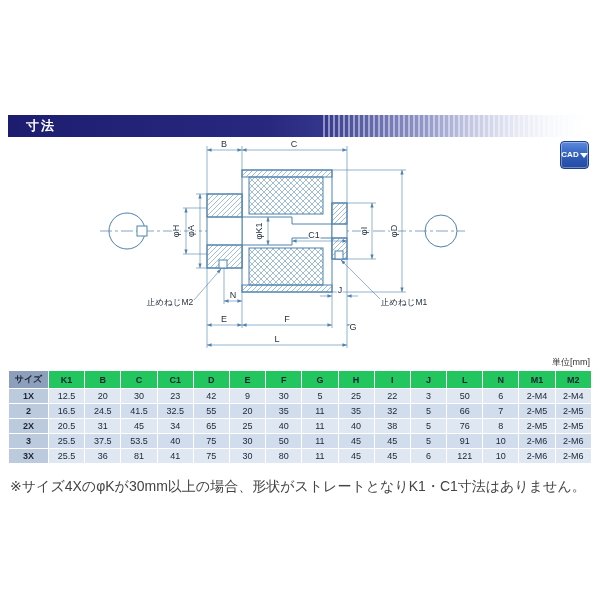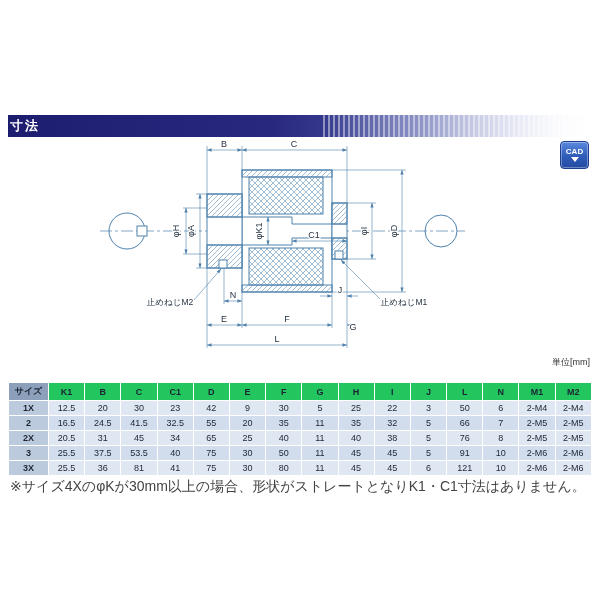--- a/index.html
+++ b/index.html
@@ -17,49 +17,49 @@
   }
   .title-stripes {
     position: absolute; right: 0; top: 0; height: 100%; width: 46%;
     background:
       linear-gradient(90deg, rgba(255,255,255,0) 0%, rgba(255,255,255,0.9) 85%, #ffffff 100%),
       repeating-linear-gradient(90deg, rgba(255,255,255,0.45) 0px, rgba(255,255,255,0.45) 2px, rgba(255,255,255,0) 2px, rgba(255,255,255,0) 5px);
   }
   .title-text {
     position: relative; z-index: 1;
     color: #ffffff; font-size: 13px; font-weight: bold;
-    line-height: 22px; padding-left: 2px; letter-spacing: 2px;
+    line-height: 22px; padding-left: 18px; letter-spacing: 2px;
     display: inline-block;
   }
   .cad-button {
     position: absolute; left: 560px; top: 141px; width: 29px; height: 28px;
     border-radius: 4px;
     background: linear-gradient(180deg, #5b8ade 0%, #2f5cb8 55%, #244ba2 100%);
     border: 1px solid #1d3f8f;
     box-shadow: inset 0 0 0 1px rgba(255,255,255,0.35);
-    display: flex; flex-direction: column; align-items: center; justify-content: center;
+    display: flex; flex-direction: row; align-items: center; justify-content: center;
     gap: 1px; cursor: pointer;
   }
   .cad-text { color: #fff; font-size: 8px; font-weight: bold; line-height: 8px; }
   .cad-arrow {
     width: 0; height: 0;
     border-left: 4px solid transparent; border-right: 4px solid transparent;
     border-top: 5px solid #ffffff;
   }
   #drawing { position: absolute; left: 0; top: 138px; width: 600px; height: 225px; }
   .dlbls text {
     font-family: "Liberation Sans", "DejaVu Sans", sans-serif;
     font-size: 9px; fill: #1f2d3d;
     paint-order: stroke; stroke: #ffffff; stroke-width: 2.4px; stroke-linejoin: round;
   }
   .dlbls text.small { font-size: 8.5px; }
   .unit-label { position: absolute; right: 10px; top: 356px; font-size: 9px; color: #333; }
   .dim-table {
     position: absolute; left: 8px; top: 370px; width: 584px;
-    border-collapse: collapse; table-layout: fixed; margin-top: 12px;
+    border-collapse: collapse; table-layout: fixed;
   }
   .dim-table th, .dim-table td {
     border: 1px solid #ffffff; font-size: 9px; text-align: center;
     padding: 2px 0; color: #1c2433; overflow: hidden; white-space: nowrap;
   }
   .dim-table thead th { background: #22c55e; font-weight: bold; }
   .dim-table thead th:first-child { background: #8da0bb; width: 40px; }
   .dim-table tbody tr:nth-child(odd) td { background: #dfe7f2; }
   .dim-table tbody tr:nth-child(even) td { background: #d1dcec; }
   .dim-table tbody tr td.size-cell { background: #bccadd; font-weight: bold; }

